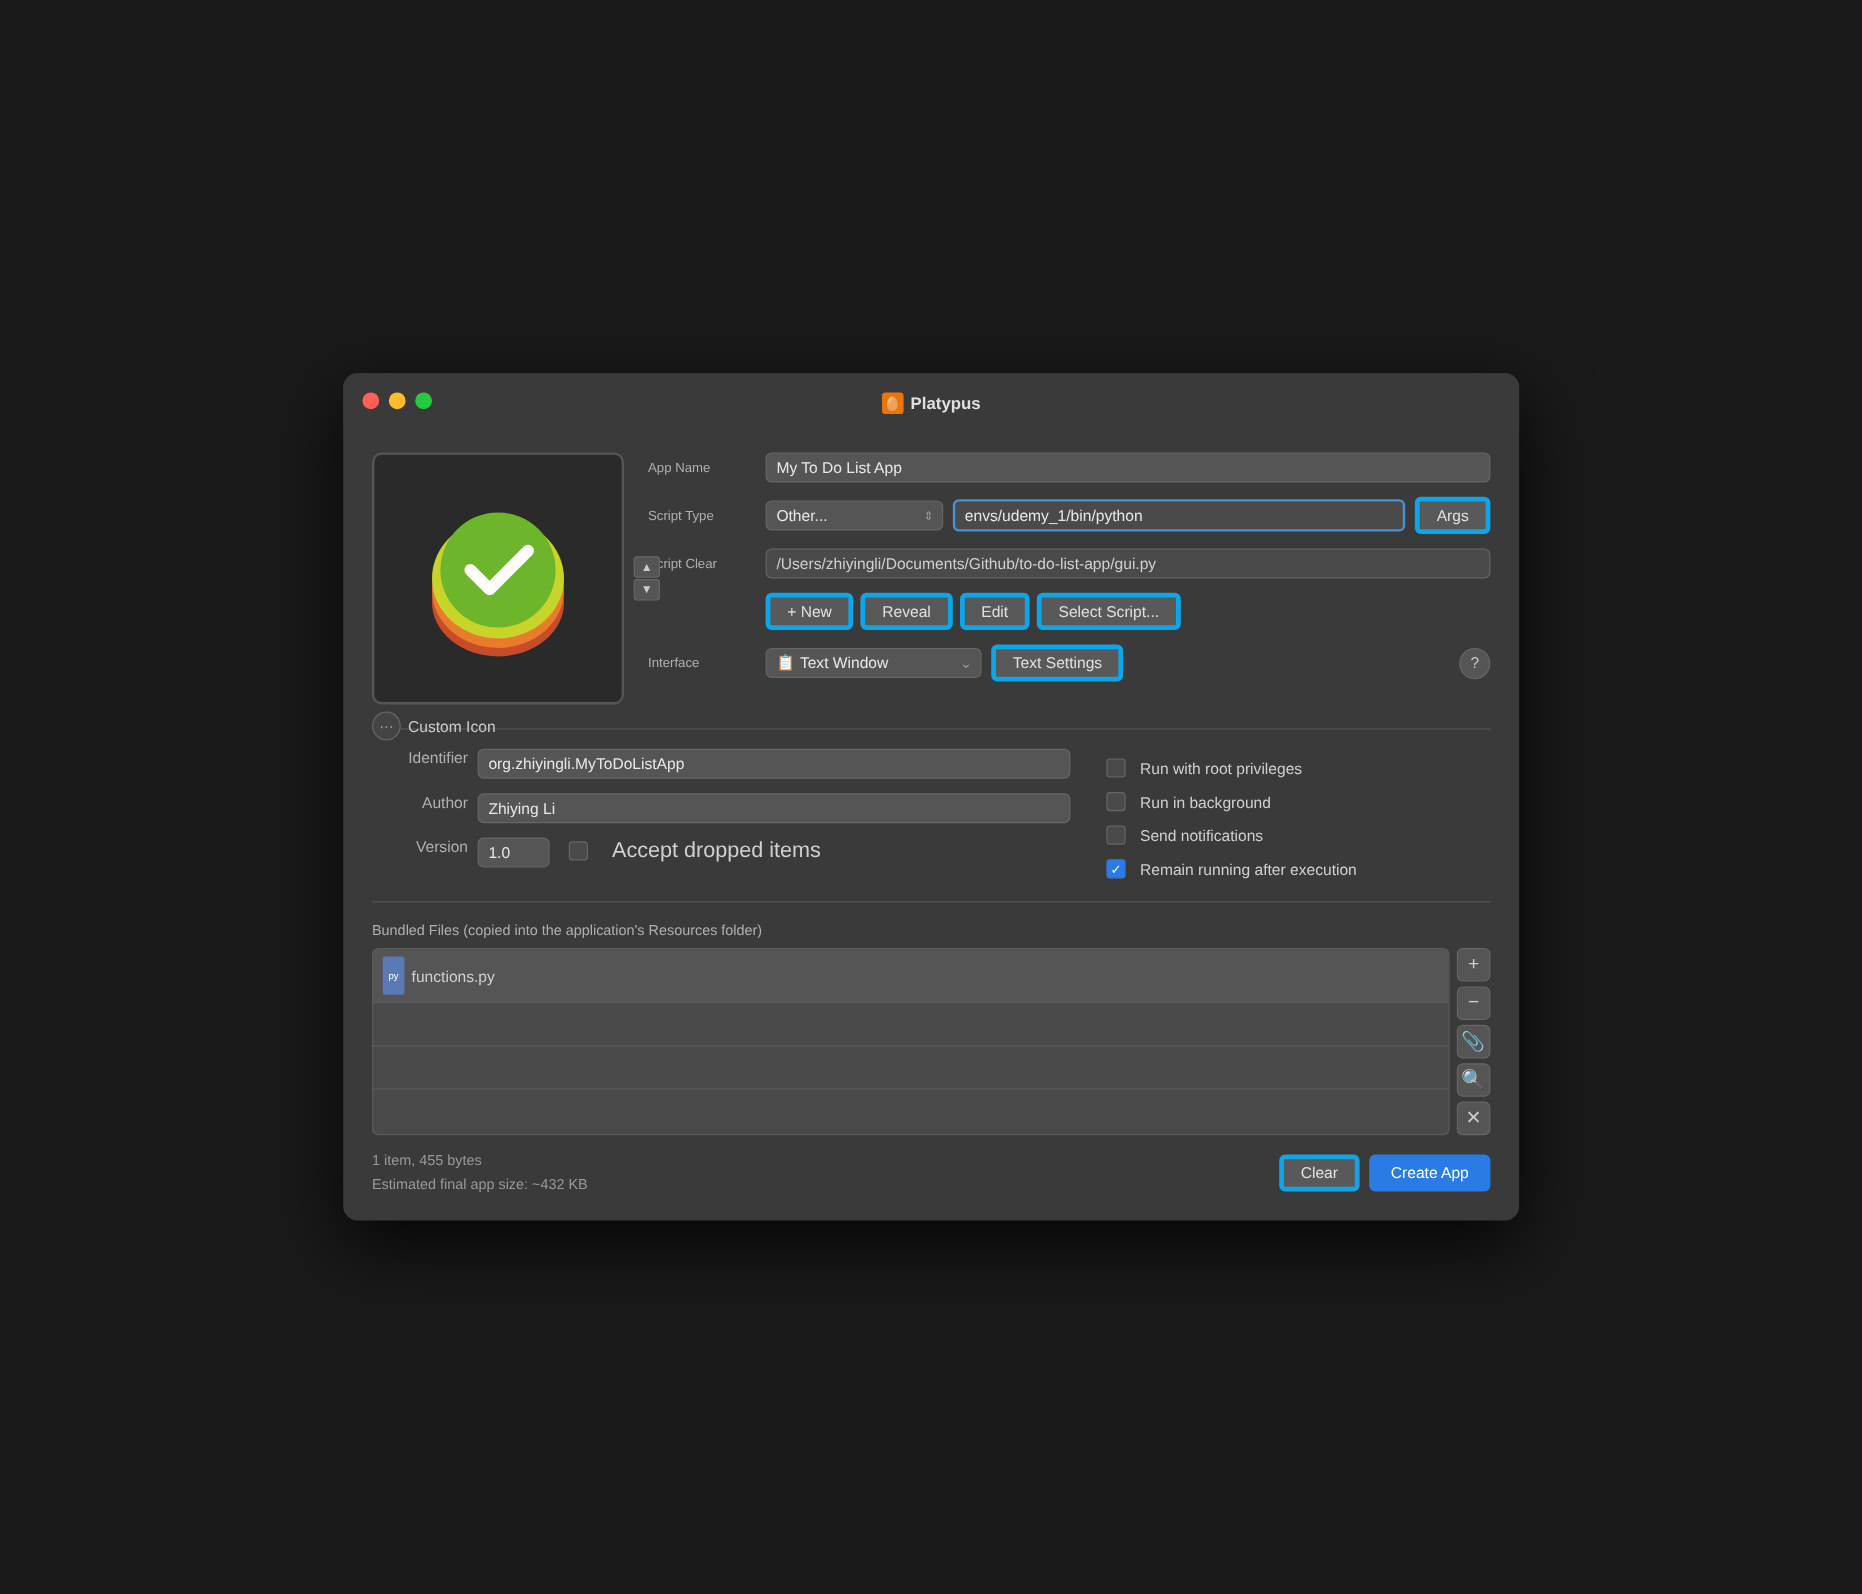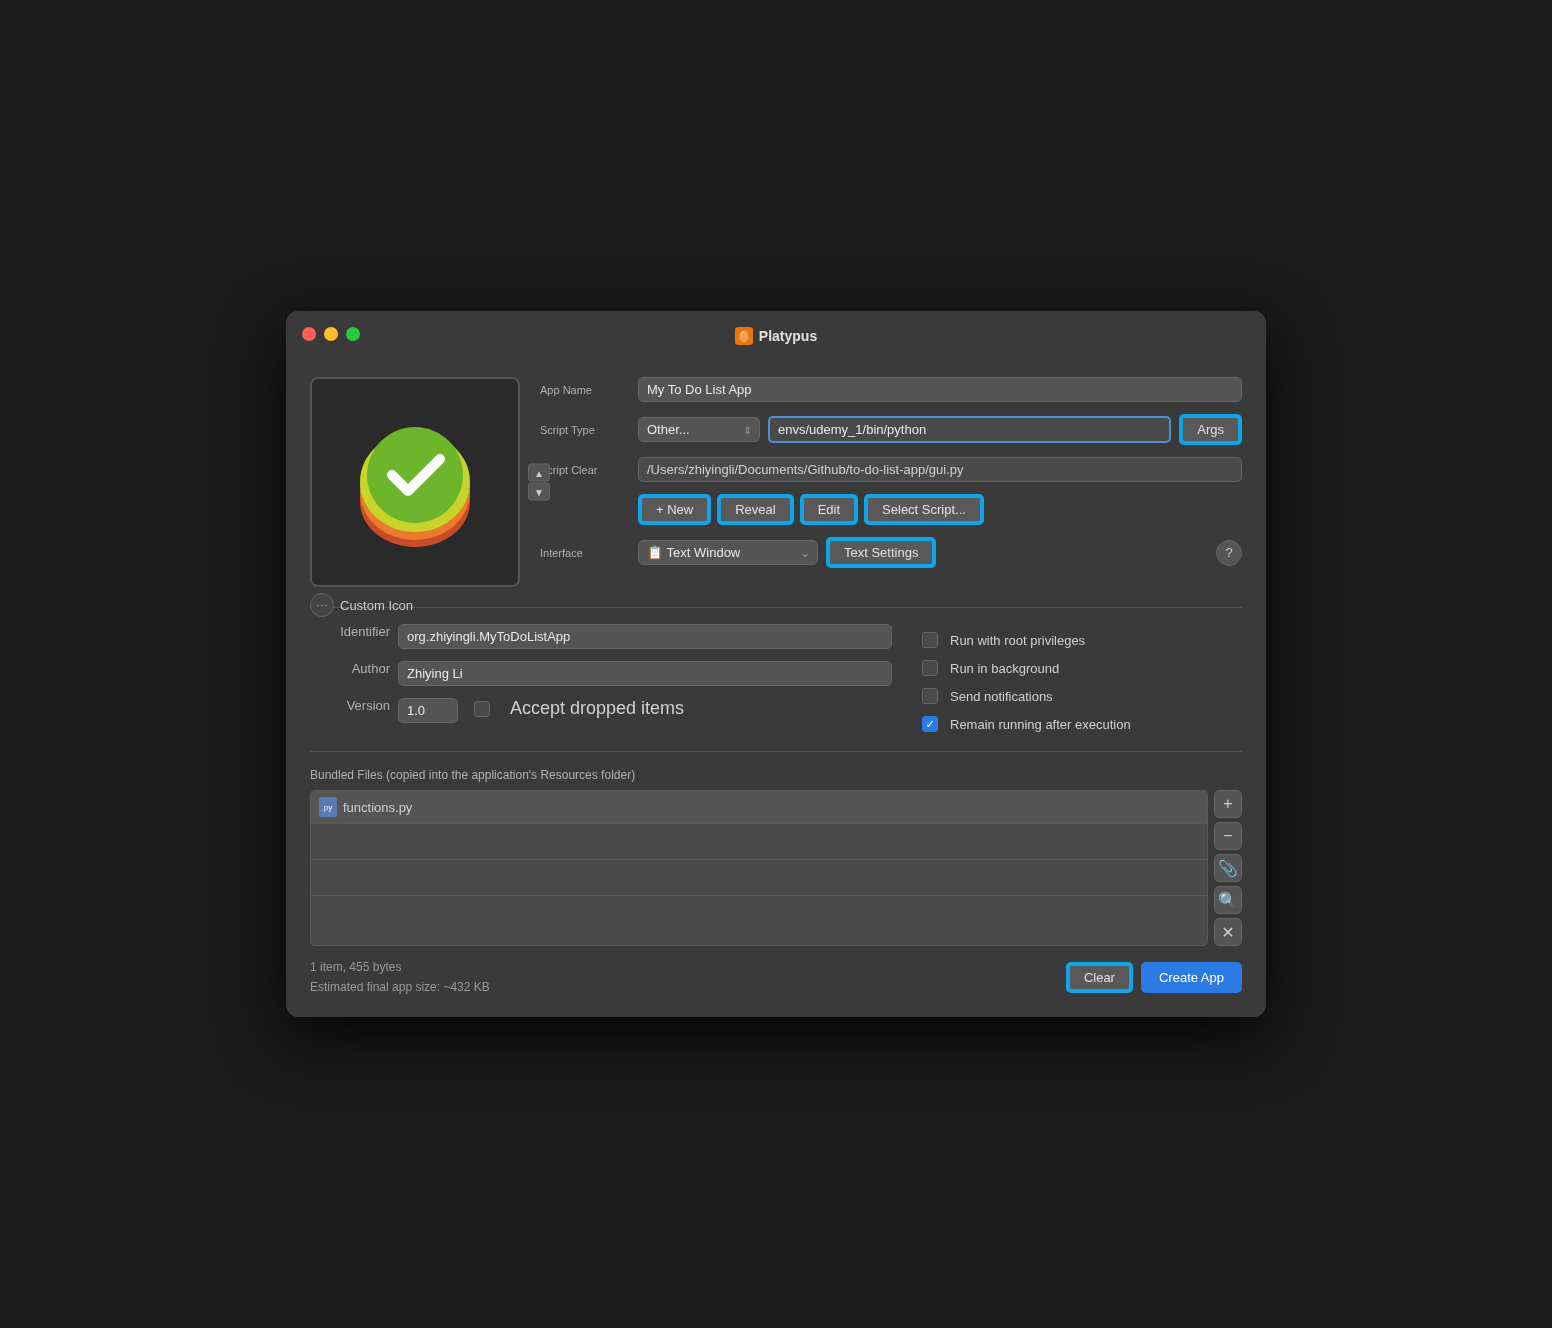--- a/index.html
+++ b/index.html
@@ -161,21 +161,21 @@
     .app-name-input {
       flex: 1;
     }
     .script-type-select {
       background: #555;
       border: 1px solid #666;
       border-radius: 5px;
       color: #e8e8e8;
       font-size: 13px;
       padding: 4px 8px;
-      width: 122px;
+      width: 148px;
       appearance: none;
       -webkit-appearance: none;
       cursor: pointer;
       position: relative;
     }
     .select-wrapper {
       position: relative;
       display: inline-block;
     }
     .select-wrapper::after {
@@ -364,21 +364,21 @@
       padding: 6px 8px;
       border-bottom: 1px solid #5a5a5a;
       color: #d0d0d0;
       font-size: 13px;
     }
     .bundled-item:first-child {
       background: #555;
     }
     .file-icon {
       width: 18px;
-      height: 20px;
+      height: 32px;
       background: #5a7ab5;
       border-radius: 2px;
       display: flex;
       align-items: center;
       justify-content: center;
       font-size: 8px;
       color: white;
       flex-shrink: 0;
     }
     .bundled-empty-row {

